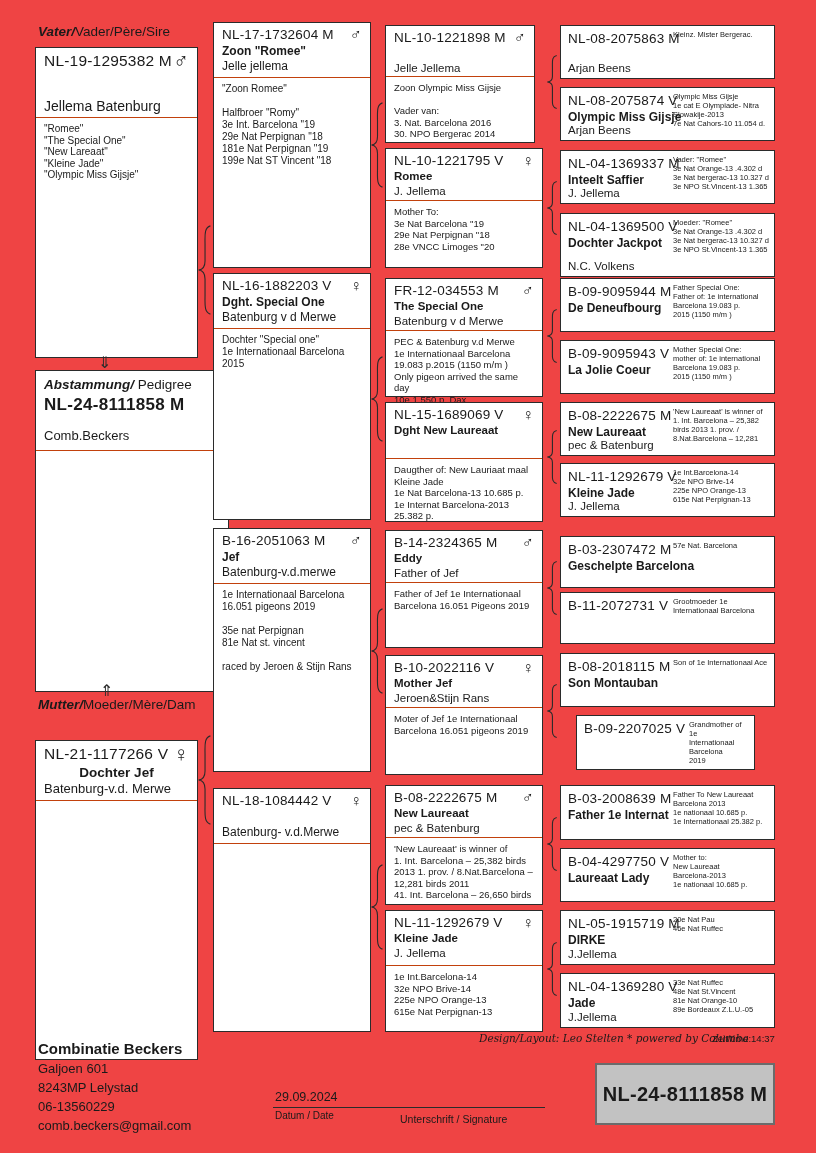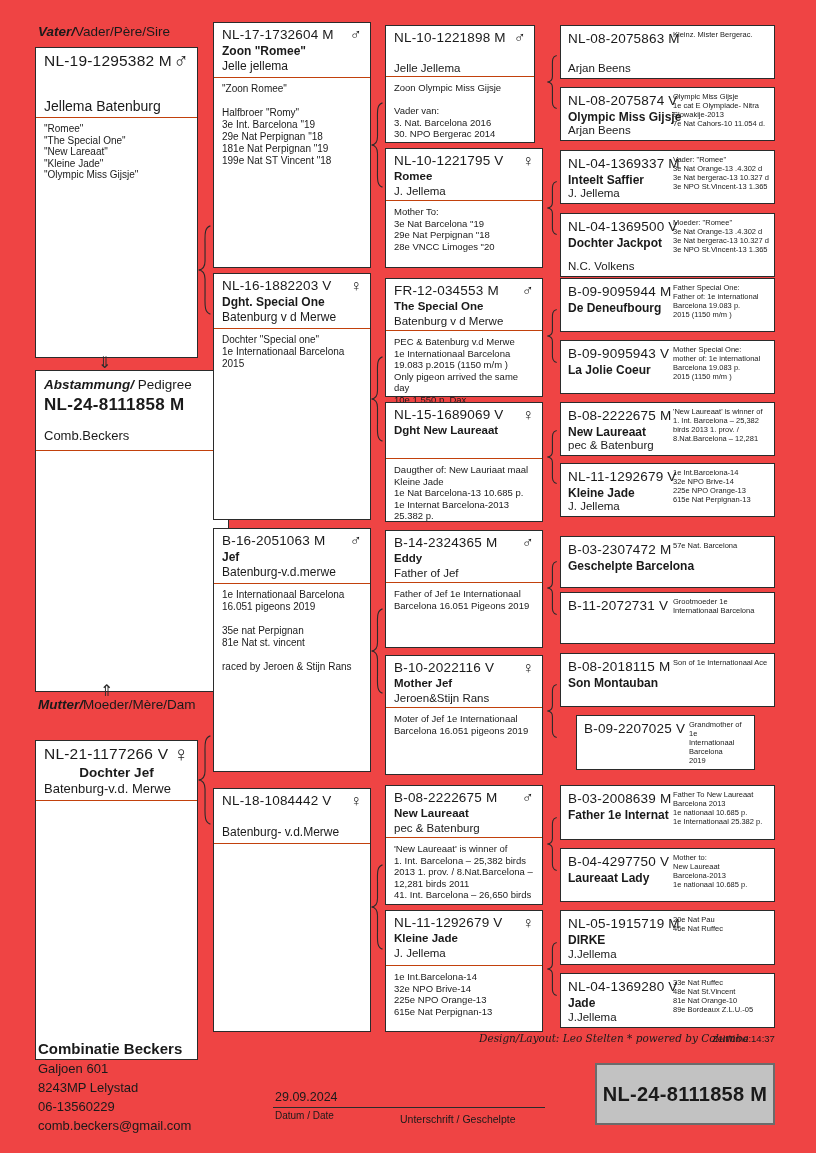--- a/index.html
+++ b/index.html
@@ -460,17 +460,17 @@
     <div>06-13560229</div>
     <div>comb.beckers@gmail.com</div>
   </div>
 
   <div class="credit">Design/Layout: Leo Stelten * powered by Columba</div>
   <div class="timelbl">Zeit/time:14:37</div>
 
   <div class="dateval">29.09.2024</div>
   <div class="sigline"></div>
   <div class="datelbl">Datum / Date</div>
-  <div class="siglbl">Unterschrift / Geschelpte</div>
+  <div class="siglbl">Unterschrift / Signature</div>
 
   <div class="plate">NL-24-8111858 M</div>
 
 </div>
 
 </body></html>

